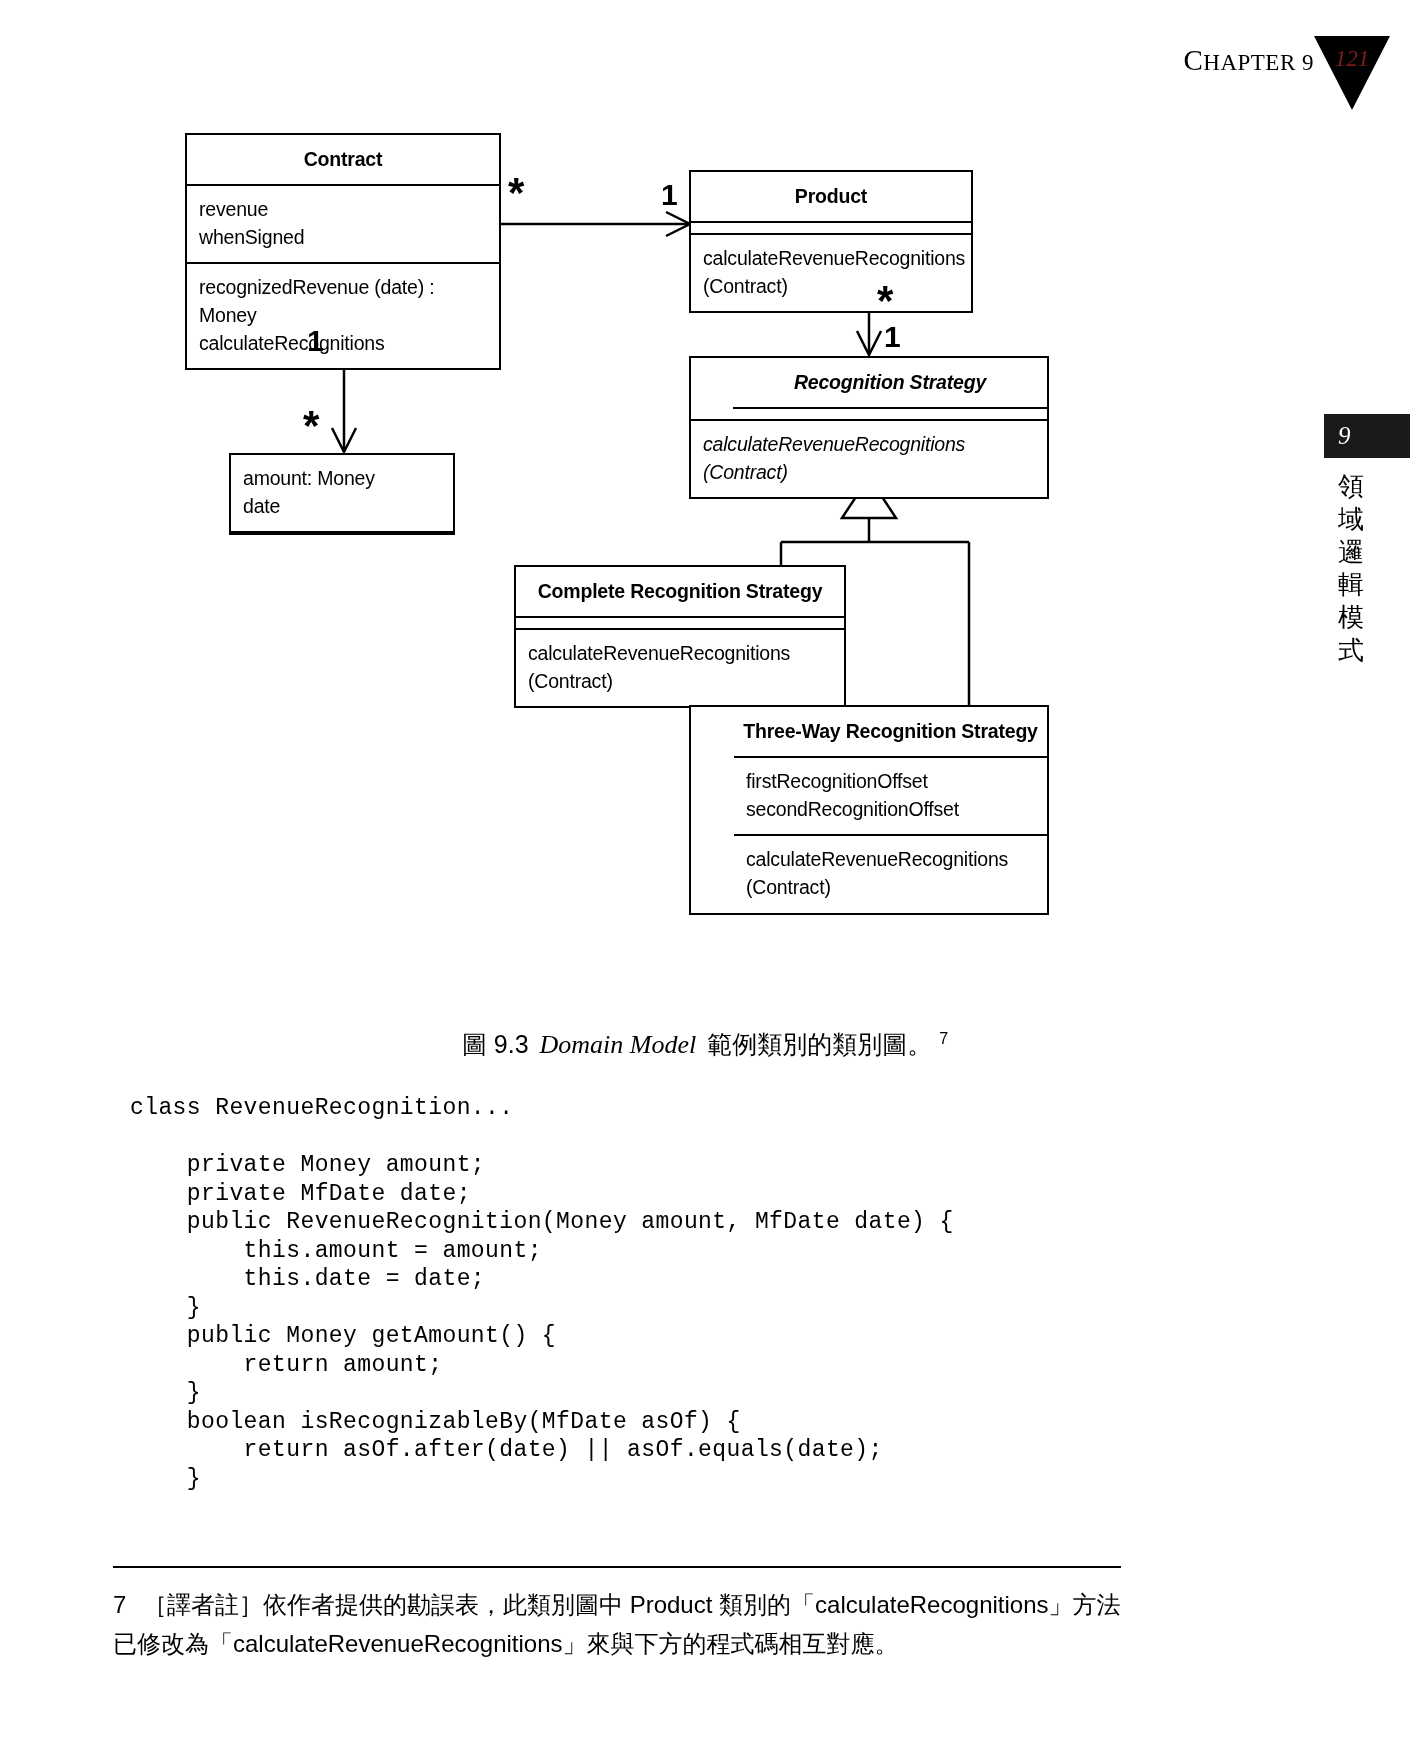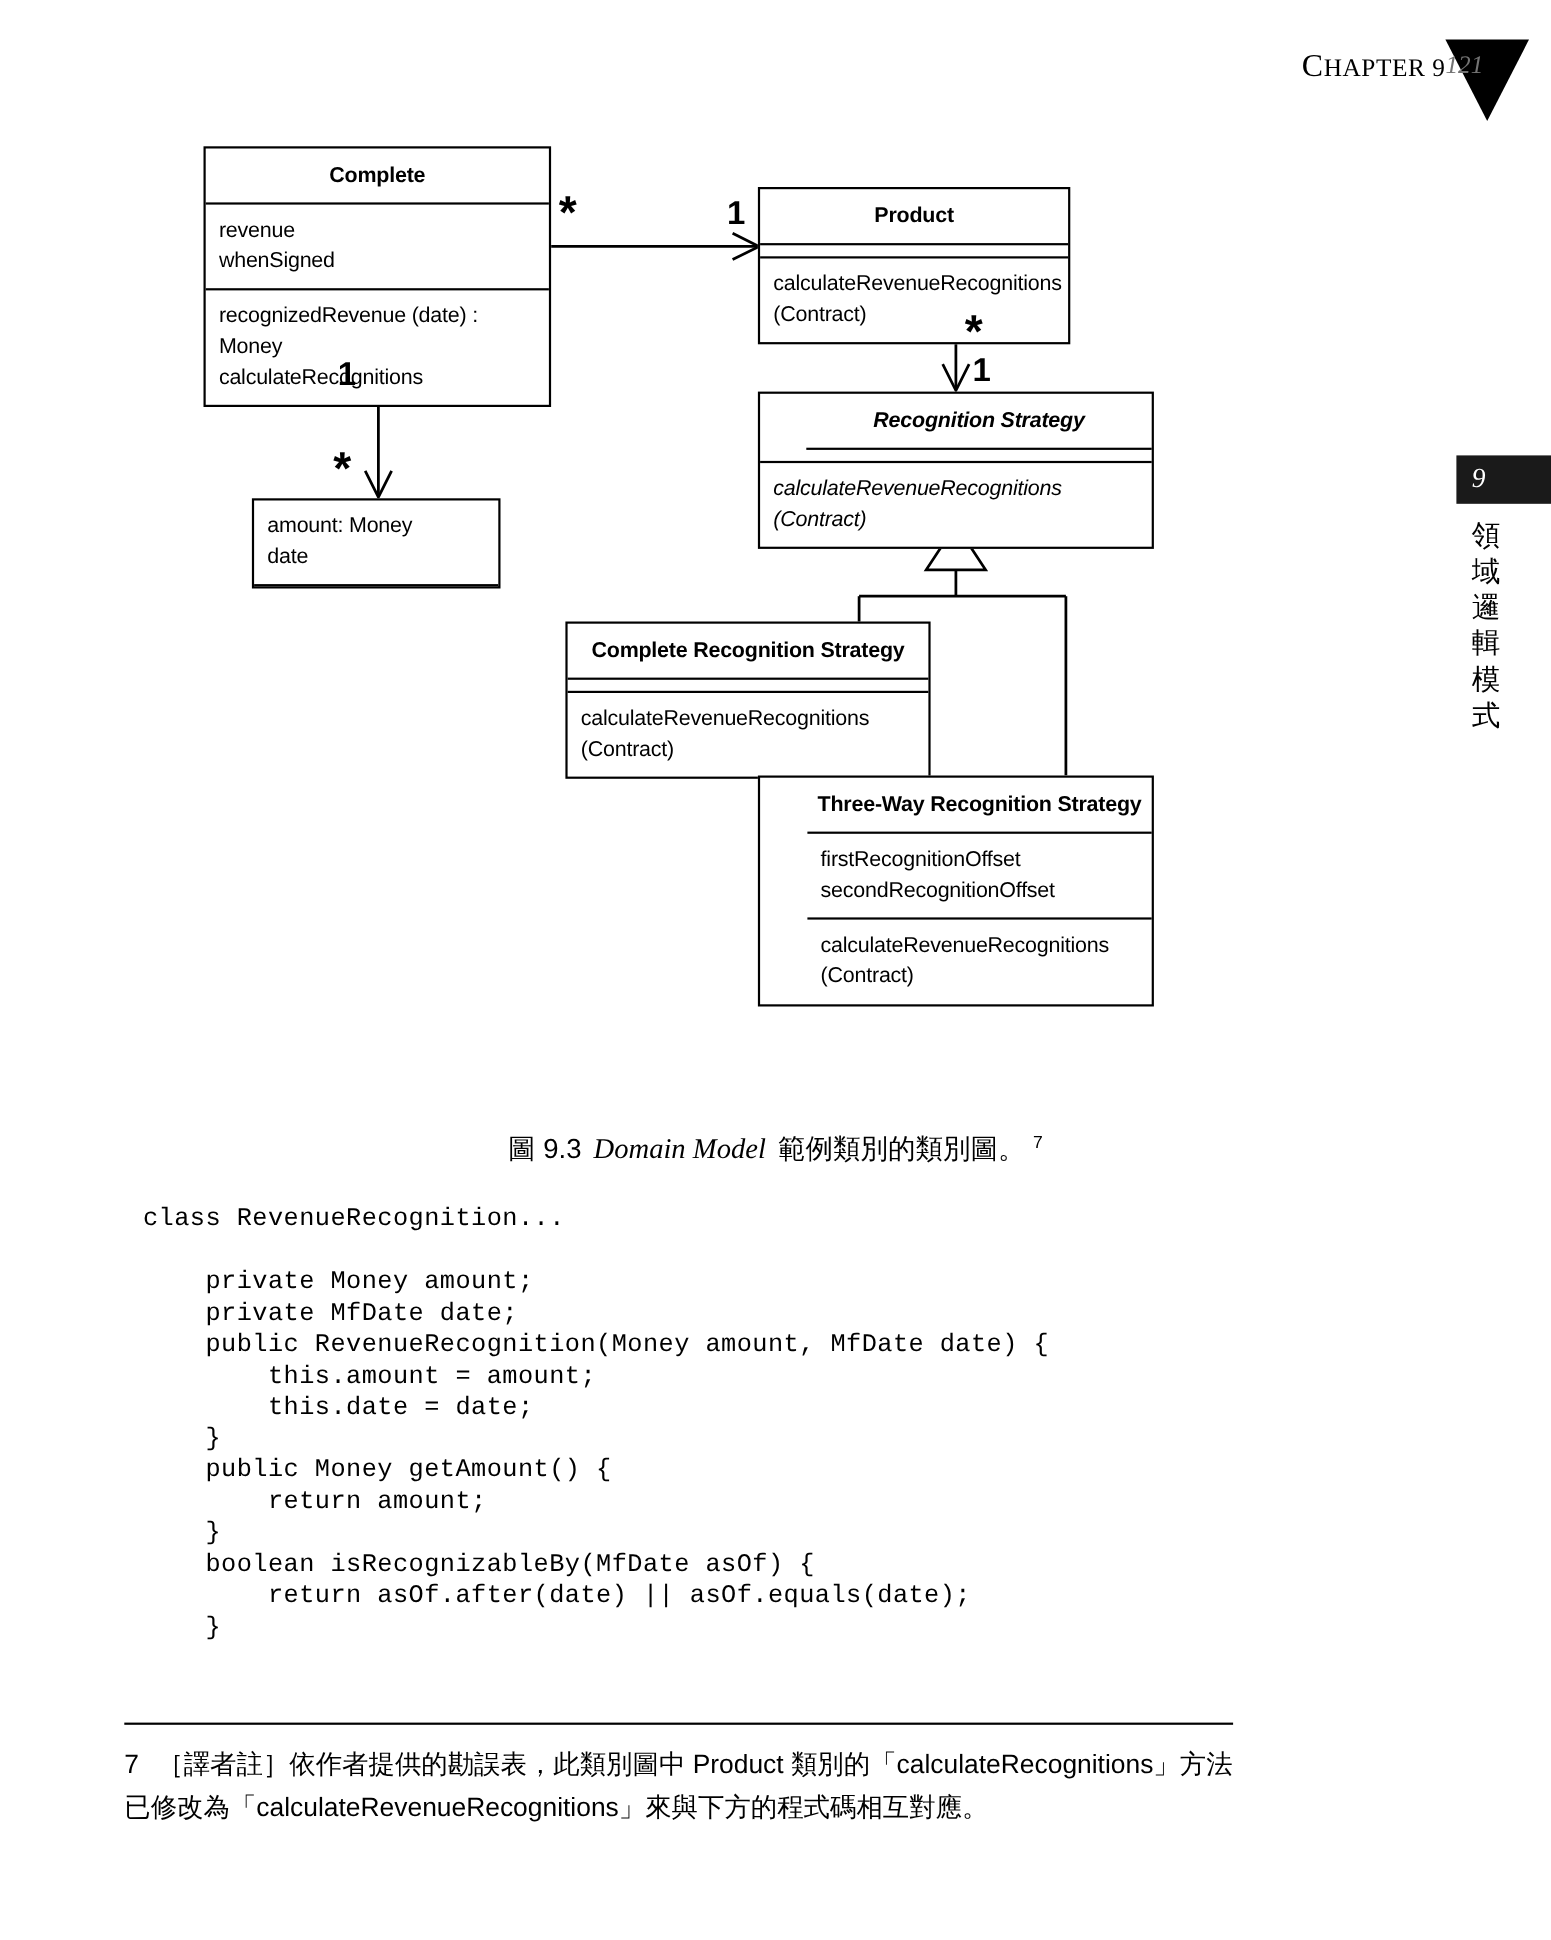--- a/index.html
+++ b/index.html
@@ -41,22 +41,22 @@
     left: 0; top: 0;
     width: 0; height: 0;
     border-left: 38px solid transparent;
     border-right: 38px solid transparent;
     border-top: 74px solid #000000;
   }
   #page-marker .num {
     position: absolute;
     left: 0; top: 10px;
     width: 76px;
-    text-align: left;
-    color: #737373;
+    text-align: center;
+    color: #7f1d1d;
     font-family: "Liberation Serif", serif;
     font-style: italic;
     font-size: 23px;
   }
 
   
   #side-tab {
     position: absolute;
     right: 0;
     top: 414px;
@@ -234,21 +234,21 @@
     <line x1="869" y1="518" x2="869" y2="542" stroke="#000" stroke-width="2.5"></line>
 
     <line x1="781" y1="542" x2="969" y2="542" stroke="#000" stroke-width="2.5"></line>
 
     <line x1="781" y1="542" x2="781" y2="566" stroke="#000" stroke-width="2.5"></line>
 
     <line x1="969" y1="542" x2="969" y2="705" stroke="#000" stroke-width="2.5"></line>
   </svg>
 
   <div class="uml-box" style="left:185px; top:133px; width:316px;">
-    <div class="uml-title">Complete</div>
+    <div class="uml-title">Contract</div>
     <div class="uml-compartment" style="white-space:pre-line;">revenue
 whenSigned</div>
     <div class="uml-compartment last" style="white-space:pre-line;">recognizedRevenue (date) : Money
 calculateRecognitions</div>
   </div>
 
   <div class="uml-box" style="left:689px; top:170px; width:284px;">
     <div class="uml-title">Product</div>
     <div class="uml-compartment empty"></div>
     <div class="uml-compartment last" style="white-space:pre-line;">calculateRevenueRecognitions (Contract)</div>

